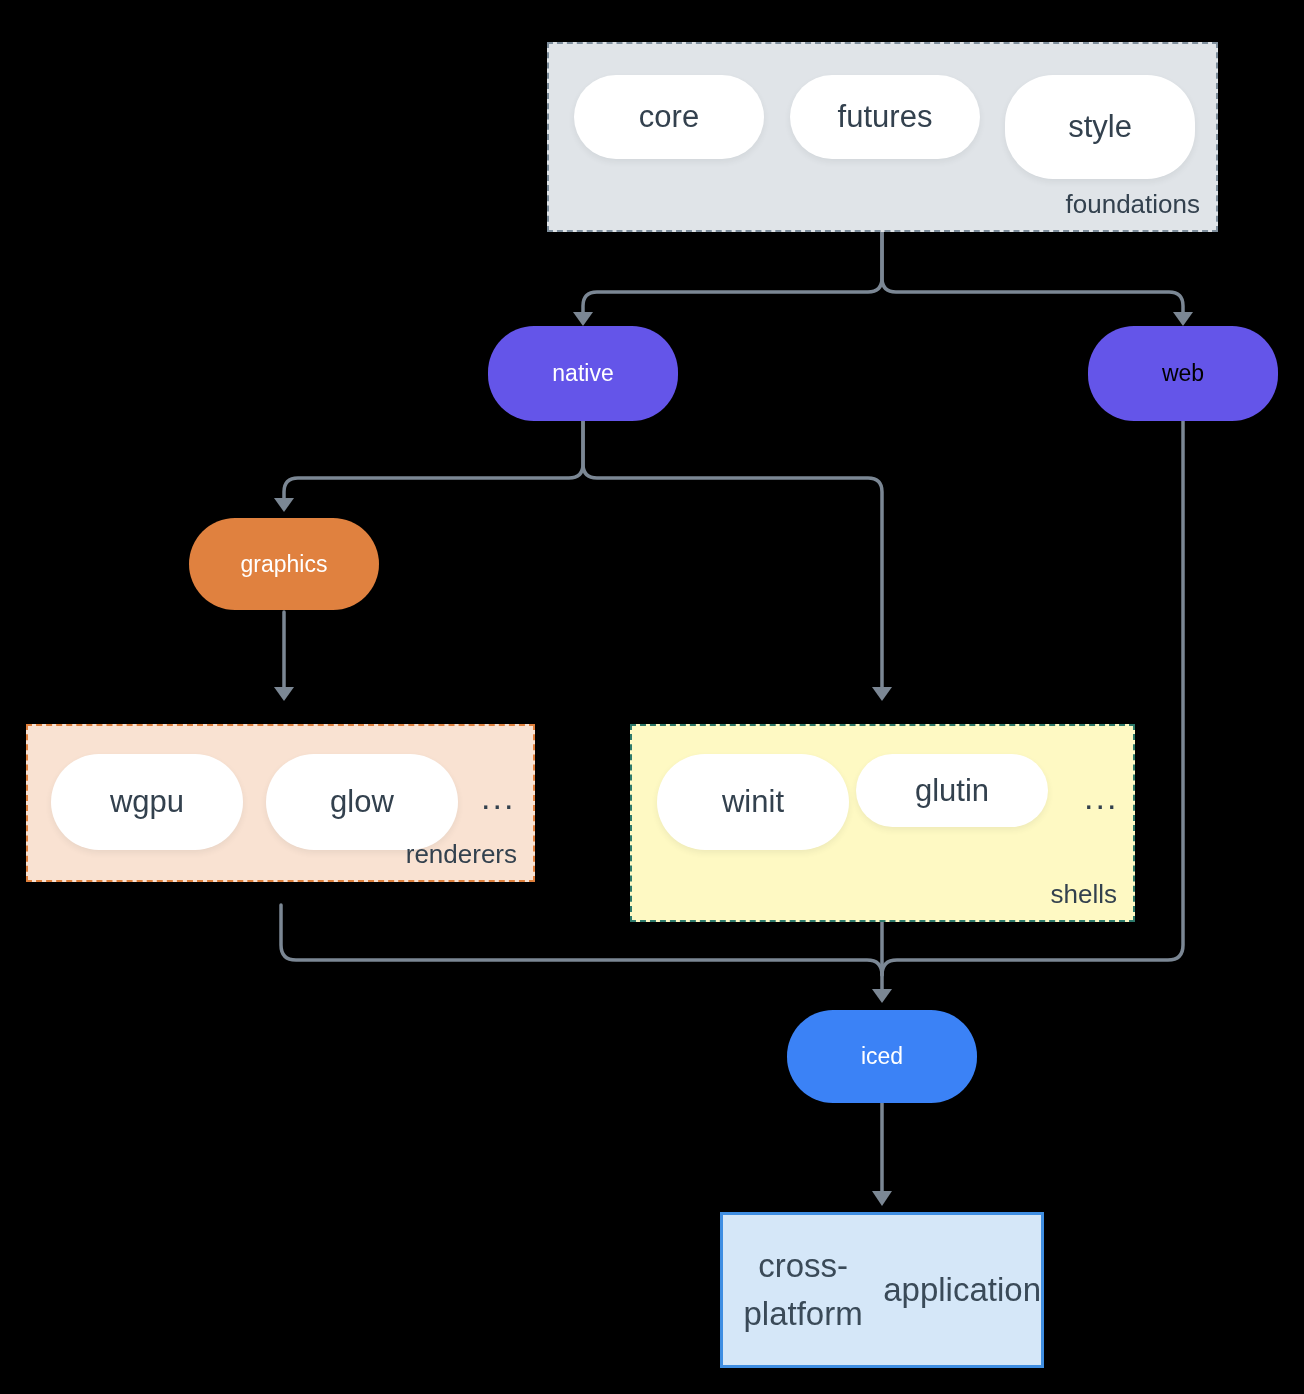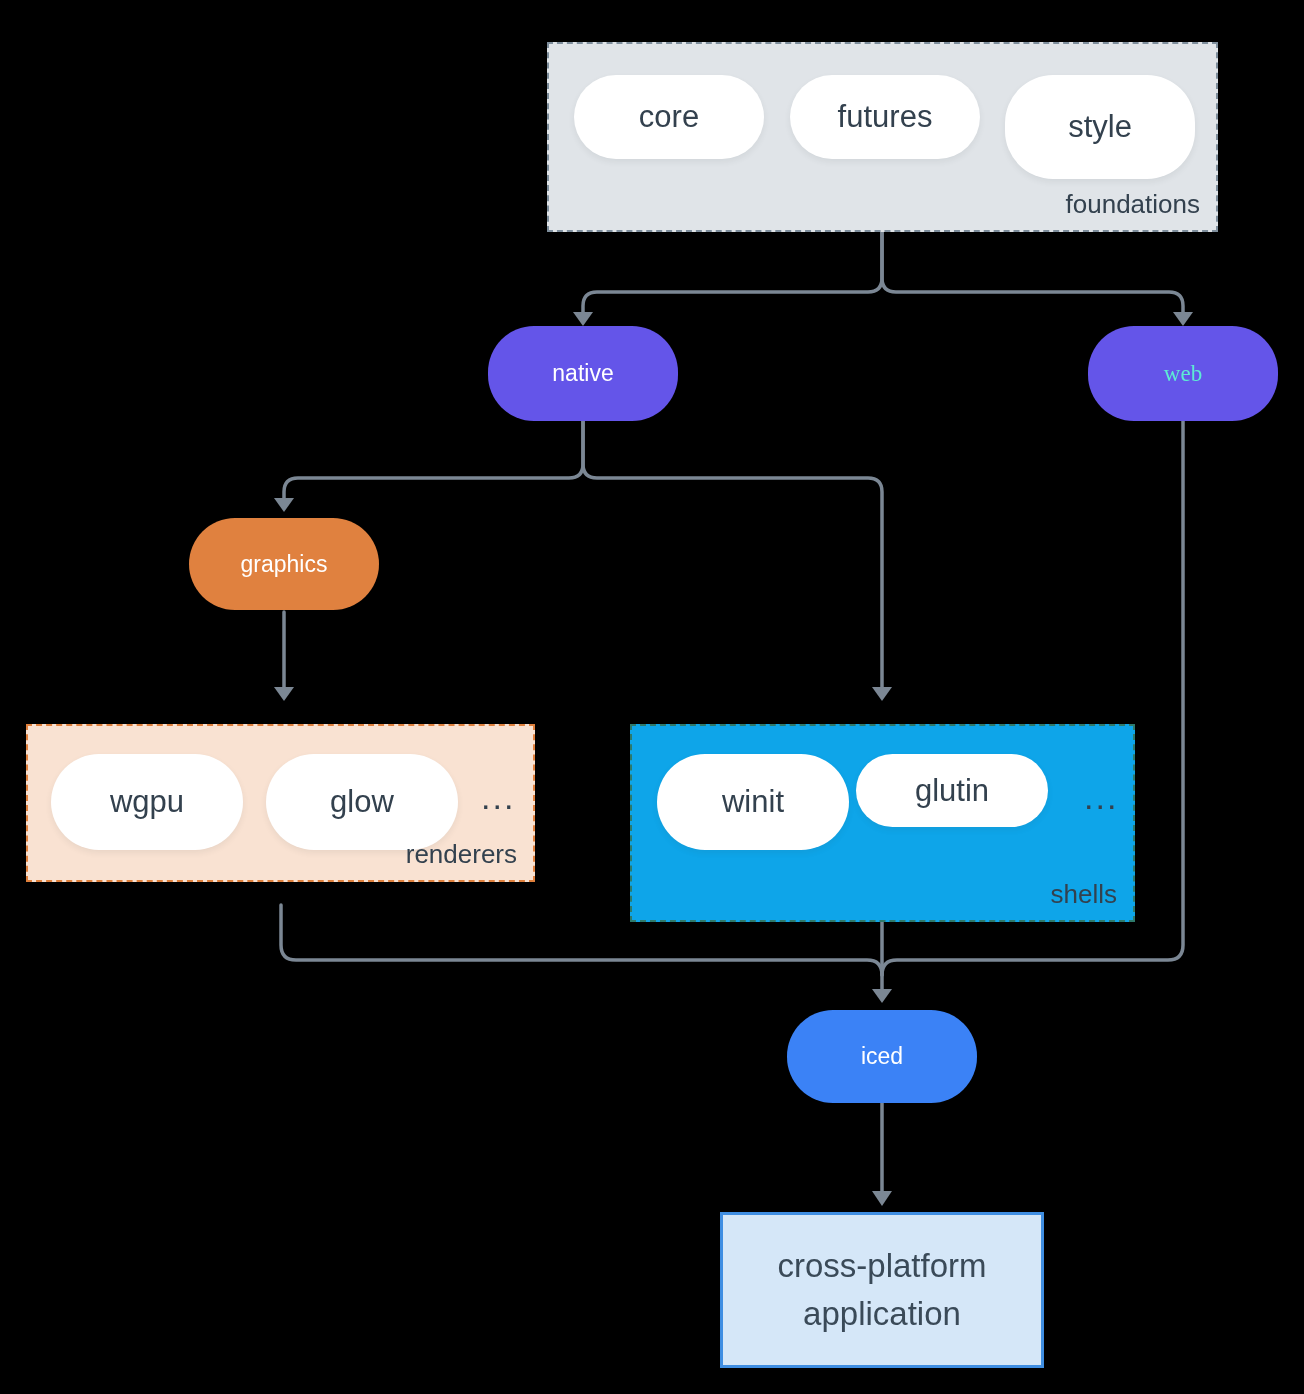--- a/index.html
+++ b/index.html
@@ -62,21 +62,21 @@
     display: flex;
     align-items: center;
     justify-content: center;
     font-size: 23px;
     color: #ffffff;
   }
   .app-box {
     position: absolute;
     border: 3px solid #3f8ee2;
     display: flex;
-    flex-direction: column;
+    flex-direction: row;
     align-items: center;
     justify-content: center;
     font-size: 33px;
     line-height: 48px;
     color: #3a4a58;
     text-align: center;
   }
 </style>
 </head>
 <body>
@@ -108,32 +108,32 @@
 
   <div class="group-box" style="left: 547px; top: 25px; width: 671px; height: 190px; background: rgb(224, 228, 232); border-color: rgb(126, 142, 156);">
     <div class="white-pill" style="left:25px; top:31px; width:190px; height:84px;">core</div>
     <div class="white-pill" style="left:241px; top:31px; width:190px; height:84px;">futures</div>
     <div class="white-pill" style="left:456px; top:31px; width:190px; height:104px;">style</div>
     <div class="group-label">foundations</div>
   </div>
 
   <div class="node-pill" style="left: 488px; top: 326px; width: 190px; height: 95px; background: rgb(100, 85, 233); color: rgb(255, 255, 255);">native</div>
 
-  <div class="node-pill" style="left: 1088px; top: 326px; width: 190px; height: 95px; background: rgb(100, 85, 233); color: #5eead4; font-family: Liberation Serif, serif;">web</div>
+  <div class="node-pill" style="left: 1088px; top: 326px; width: 190px; height: 95px; background: rgb(100, 85, 233); color: #000000;">web</div>
 
   <div class="node-pill" style="left: 189px; top: 518px; width: 190px; height: 92px; background: rgb(224, 129, 63); color: rgb(255, 255, 255);">graphics</div>
 
   <div class="group-box" style="left: 26px; top: 707px; width: 509px; height: 158px; background: rgb(249, 226, 210); border-color: rgb(224, 128, 60);">
     <div class="white-pill" style="left:23px; top:28px; width:192px; height:96px;">wgpu</div>
     <div class="white-pill" style="left:238px; top:28px; width:192px; height:96px;">glow</div>
     <div class="ellipsis" style="left:453px; top:52px;">...</div>
     <div class="group-label">renderers</div>
   </div>
 
-  <div class="group-box" style="left: 630px; top: 707px; width: 505px; height: 198px; background: #0ea5e9; border-color: rgb(46, 122, 107); padding-left: 42px;">
+  <div class="group-box" style="left: 630px; top: 707px; width: 505px; height: 198px; background: #fef9c3; border-color: rgb(46, 122, 107); padding-left: 42px;">
     <div class="white-pill" style="left:25px; top:28px; width:192px; height:96px;">winit</div>
     <div class="white-pill" style="left:224px; top:28px; width:192px; height:73px;">glutin</div>
     <div class="ellipsis" style="left:452px; top:52px;">...</div>
     <div class="group-label">shells</div>
   </div>
 
   <div class="node-pill" style="left: 787px; top: 1010px; width: 190px; height: 93px; background: #3b82f6; color: rgb(255, 255, 255);">iced</div>
 
   <div class="app-box" style="left: 720px; top: 1212px; width: 324px; height: 156px; background: rgb(213, 231, 248); border-color: rgb(63, 142, 226); color: rgb(58, 74, 88);">
     <div>cross-platform</div>

